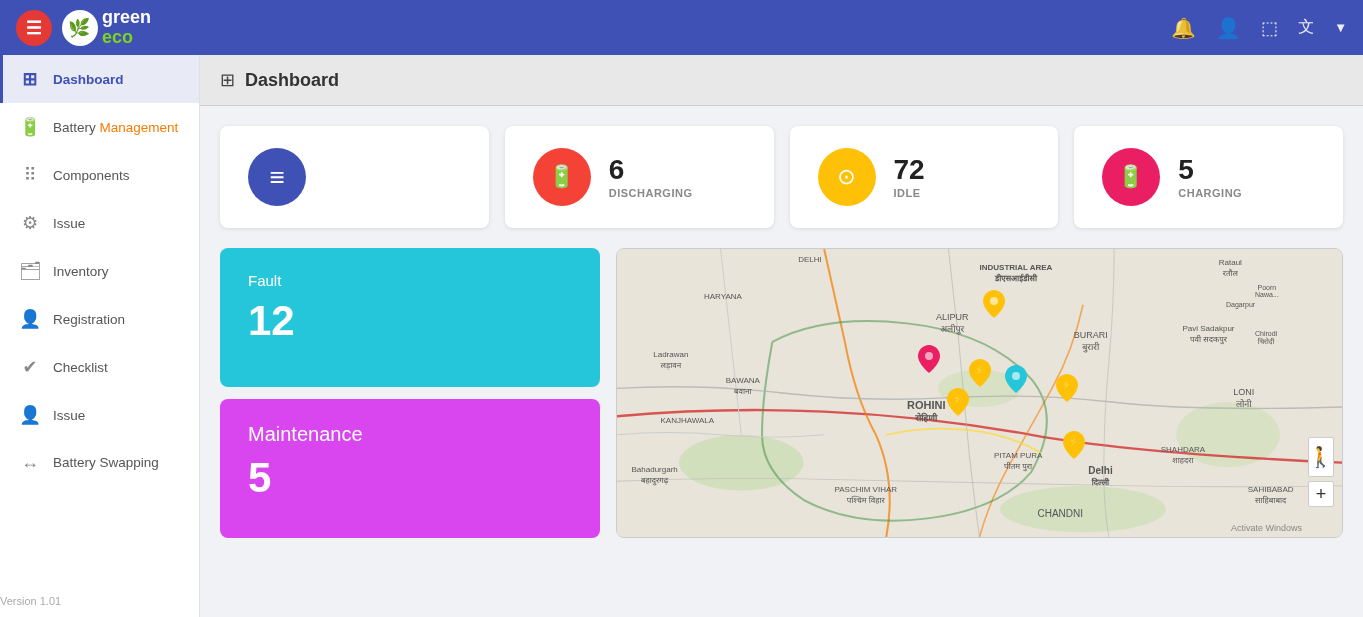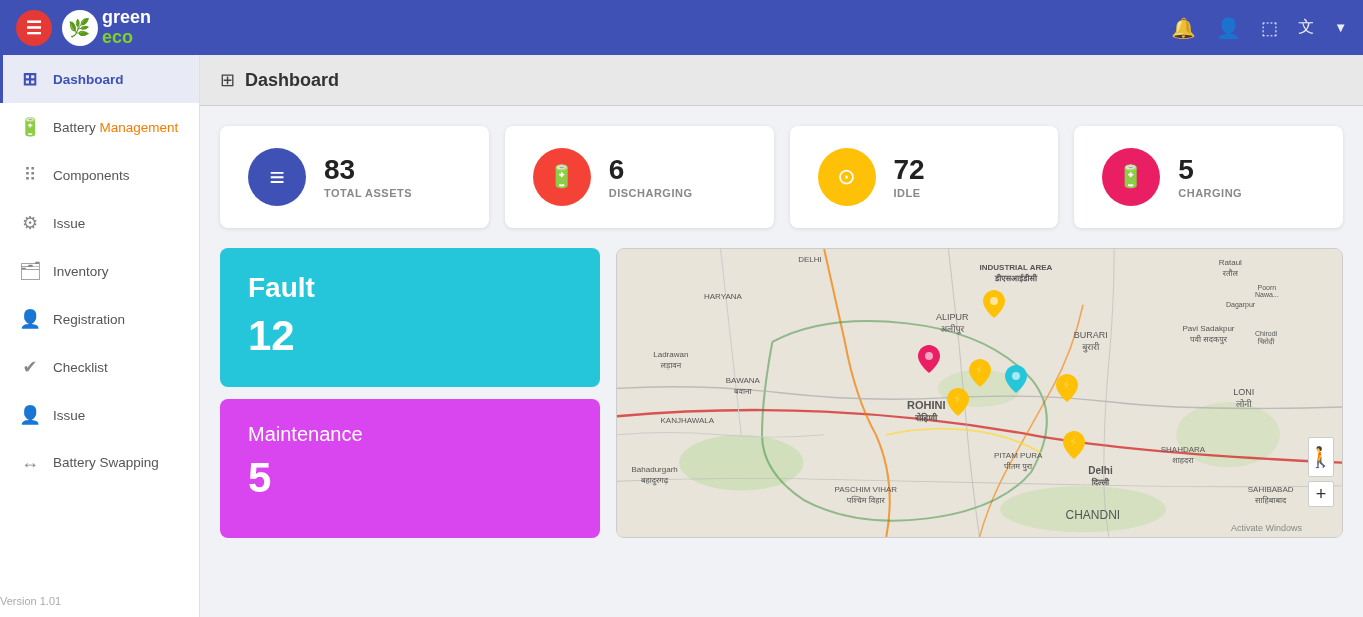--- a/index.html
+++ b/index.html
@@ -152,21 +152,21 @@
       margin-right: 16px;
     }
     .fault-card {
       background: #26c6da;
       border-radius: 8px;
       padding: 24px 28px;
       color: #fff;
       flex: 1;
       max-height: 145px;
     }
-    .fault-card .card-title { font-size: 28px; font-weight: 700; margin-bottom: 8px; }
+    .fault-card .card-title { font-size: 15px; font-weight: 400; margin-bottom: 8px; }
     .fault-card .card-number { font-size: 42px; font-weight: 700; }
     .maintenance-card {
       background: #d946ef;
       border-radius: 8px;
       padding: 24px 28px;
       color: #fff;
       flex: 1;
     }
     .maintenance-card .card-title { font-size: 20px; font-weight: 500; margin-bottom: 8px; }
     .maintenance-card .card-number { font-size: 42px; font-weight: 700; }
@@ -317,24 +317,20 @@
     <div class="page-header">
       <span class="page-header-icon">⊞</span>
       <span class="page-header-title">Dashboard</span>
     </div>
 
     <div class="stat-cards">
 
       <div class="stat-card">
         <div class="stat-icon-circle blue">
           <span style="font-size:26px;line-height:1;">≡</span>
-        </div>
-        <div class="stat-info">
-          <div class="stat-number">83</div>
-          <div class="stat-label">TOTAL ASSETS</div>
         </div>
       </div>
 
       <div class="stat-card">
         <div class="stat-icon-circle red">
           <span style="font-size:22px;line-height:1;">🔋</span>
         </div>
         <div class="stat-info">
           <div class="stat-number">6</div>
           <div class="stat-label">DISCHARGING</div>
@@ -414,21 +410,21 @@
           <div class="map-label" style="top:35%;left:5%;font-size:8px;text-align:center;">Ladrawan<br>लड़ावन</div>
           <div class="map-label" style="top:44%;left:15%;font-size:8px;">BAWANA<br>बवाना</div>
           <div class="map-label" style="top:58%;left:6%;font-size:8px;">KANJHAWALA</div>
           <div class="map-label" style="top:3%;left:83%;font-size:8px;">Rataul<br>रतौल</div>
           <div class="map-label" style="top:26%;left:78%;font-size:8px;">Pavi Sadakpur<br>पवी सदकपुर</div>
           <div class="map-label" style="top:48%;left:85%;font-size:9px;">LONI<br>लोनी</div>
           <div class="map-label" style="top:70%;left:52%;font-size:8px;">PITAM PURA<br>पीतम पुरा</div>
           <div class="map-label" style="top:75%;left:65%;font-size:10px;font-weight:700;">Delhi<br><span style="font-size:8px;">दिल्ली</span></div>
           <div class="map-label" style="top:68%;left:75%;font-size:8px;">SHAHDARA<br>शाहदरा</div>
           <div class="map-label" style="top:82%;left:30%;font-size:8px;">PASCHIM VIHAR<br>पश्चिम विहार</div>
-          <div class="map-label" style="top:90%;left:58%;font-size:12px;margin-left:28px;">CHANDNI</div>
+          <div class="map-label" style="top:90%;left:58%;font-size:10px;">CHANDNI</div>
           <div class="map-label" style="top:82%;left:87%;font-size:8px;">SAHIBABAD<br>साहिबाबाद</div>
           <div class="map-label" style="top:75%;left:2%;font-size:8px;">Bahadurgarh<br>बहादुरगढ़</div>
           <div class="map-label" style="top:12%;left:88%;font-size:7px;">Poorn<br>Nawa...</div>
           <div class="map-label" style="top:28%;left:88%;font-size:7px;">Chirodi<br>चिरोदी</div>
           <div class="map-label" style="top:18%;left:84%;font-size:7px;">Dagarpur</div>
 
           <div class="map-pin" style="top:24%;left:52%;">
             <svg width="22" height="28" viewBox="0 0 22 28">
                 <path d="M11 0C5 0 0 5 0 11c0 8 11 17 11 17s11-9 11-17C22 5 17 0 11 0z" fill="#ffc107"></path>
                 <circle cx="11" cy="11" r="4" fill="#fff" opacity="0.6"></circle>

